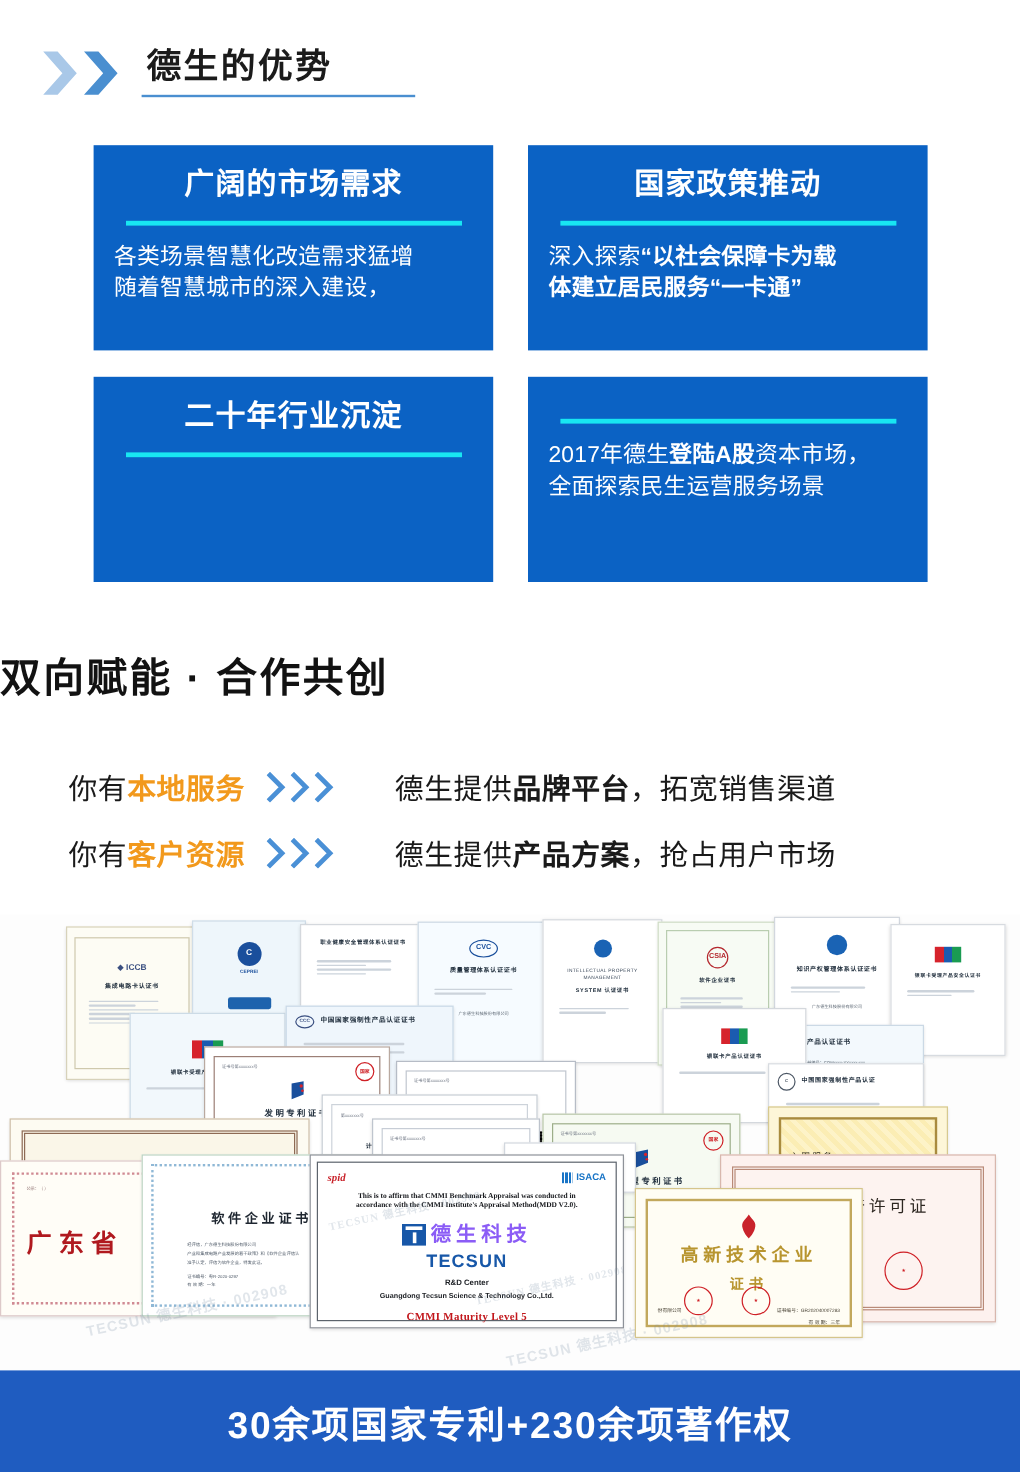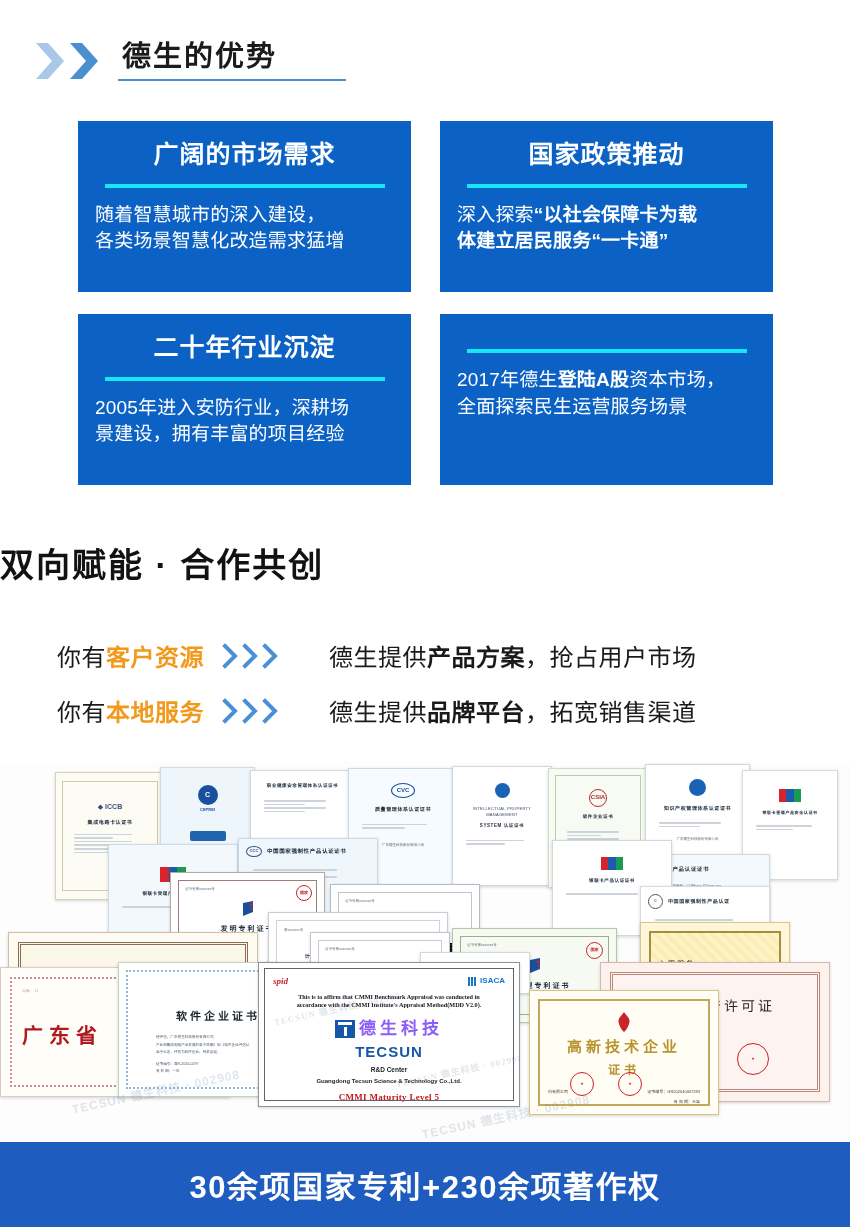--- a/index.html
+++ b/index.html
@@ -306,89 +306,85 @@
     <div class="header-underline"></div>
   </div>
 </div>
 
 <div class="cards">
 
   <div class="card">
     <div class="card-title">广阔的市场需求</div>
     <div class="card-divider"></div>
     <div class="card-body">
+      <div>各类场景智慧化改造需求猛增</div>
       <div>随着智慧城市的深入建设，</div>
-      <div>各类场景智慧化改造需求猛增</div>
     </div>
   </div>
 
   <div class="card">
     <div class="card-title">国家政策推动</div>
     <div class="card-divider"></div>
     <div class="card-body">
       <div><span>深入探索</span><b>“以社会保障卡为载</b></div>
       <div><b>体建立居民服务“一卡通”</b></div>
     </div>
   </div>
 
   <div class="card">
     <div class="card-title">二十年行业沉淀</div>
     <div class="card-divider"></div>
-    <div class="card-body">
-      <div>2005年进入安防行业，深耕场</div>
-      <div>景建设，拥有丰富的项目经验</div>
-    </div>
   </div>
 
   <div class="card">
     <div class="card-divider"></div>
     <div class="card-body">
       <div><span>2017年德生</span><b>登陆A股</b><span>资本市场，</span></div>
       <div>全面探索民生运营服务场景</div>
     </div>
   </div>
 
 </div>
 
 <div class="mid-title">双向赋能 · 合作共创</div>
 
 <div class="syn-rows">
+
+  <div class="syn-row">
+    <div class="syn-left"><span>你有</span><span class="hl">本地服务</span></div>
+    <div class="syn-arrows">
+      <svg width="17" height="26" viewBox="0 0 17 26" aria-hidden="true">
+          <polyline points="3,3 13,13 3,23" fill="none" stroke="#4a90d6" stroke-width="4" stroke-linecap="square"></polyline>
+        </svg>
+      <svg width="17" height="26" viewBox="0 0 17 26" aria-hidden="true">
+          <polyline points="3,3 13,13 3,23" fill="none" stroke="#4a90d6" stroke-width="4" stroke-linecap="square"></polyline>
+        </svg>
+      <svg width="17" height="26" viewBox="0 0 17 26" aria-hidden="true">
+          <polyline points="3,3 13,13 3,23" fill="none" stroke="#4a90d6" stroke-width="4" stroke-linecap="square"></polyline>
+        </svg>
+    </div>
+    <div class="syn-right"><span>德生提供</span><b>品牌平台</b><span>，拓宽销售渠道</span></div>
+  </div>
 
   <div class="syn-row">
     <div class="syn-left"><span>你有</span><span class="hl">客户资源</span></div>
     <div class="syn-arrows">
       <svg width="17" height="26" viewBox="0 0 17 26" aria-hidden="true">
           <polyline points="3,3 13,13 3,23" fill="none" stroke="#4a90d6" stroke-width="4" stroke-linecap="square"></polyline>
         </svg>
       <svg width="17" height="26" viewBox="0 0 17 26" aria-hidden="true">
           <polyline points="3,3 13,13 3,23" fill="none" stroke="#4a90d6" stroke-width="4" stroke-linecap="square"></polyline>
         </svg>
       <svg width="17" height="26" viewBox="0 0 17 26" aria-hidden="true">
           <polyline points="3,3 13,13 3,23" fill="none" stroke="#4a90d6" stroke-width="4" stroke-linecap="square"></polyline>
         </svg>
     </div>
     <div class="syn-right"><span>德生提供</span><b>产品方案</b><span>，抢占用户市场</span></div>
   </div>
 
-  <div class="syn-row">
-    <div class="syn-left"><span>你有</span><span class="hl">本地服务</span></div>
-    <div class="syn-arrows">
-      <svg width="17" height="26" viewBox="0 0 17 26" aria-hidden="true">
-          <polyline points="3,3 13,13 3,23" fill="none" stroke="#4a90d6" stroke-width="4" stroke-linecap="square"></polyline>
-        </svg>
-      <svg width="17" height="26" viewBox="0 0 17 26" aria-hidden="true">
-          <polyline points="3,3 13,13 3,23" fill="none" stroke="#4a90d6" stroke-width="4" stroke-linecap="square"></polyline>
-        </svg>
-      <svg width="17" height="26" viewBox="0 0 17 26" aria-hidden="true">
-          <polyline points="3,3 13,13 3,23" fill="none" stroke="#4a90d6" stroke-width="4" stroke-linecap="square"></polyline>
-        </svg>
-    </div>
-    <div class="syn-right"><span>德生提供</span><b>品牌平台</b><span>，拓宽销售渠道</span></div>
-  </div>
-
 </div>
 
 <div class="collage">
 
   <div class="cert" style="left:55px;top:10px;width:110px;height:128px;background:#fdfcf4;border-color:#d7d2ba;padding:8px 6px;">
     <div style="border:1px solid #cfc9ad;height:100%;box-sizing:border-box;padding:6px 4px;">
       <div style="text-align:center;color:#3a4f80;font-weight:bold;font-size:7px;margin-top:14px;">◆ ICCB</div>
       <div class="ct" style="margin-top:6px;font-size:5px;">集成电路卡认证书</div>
       <div class="cline m" style="margin-top:7px;"></div>
       <div class="cline s"></div>

